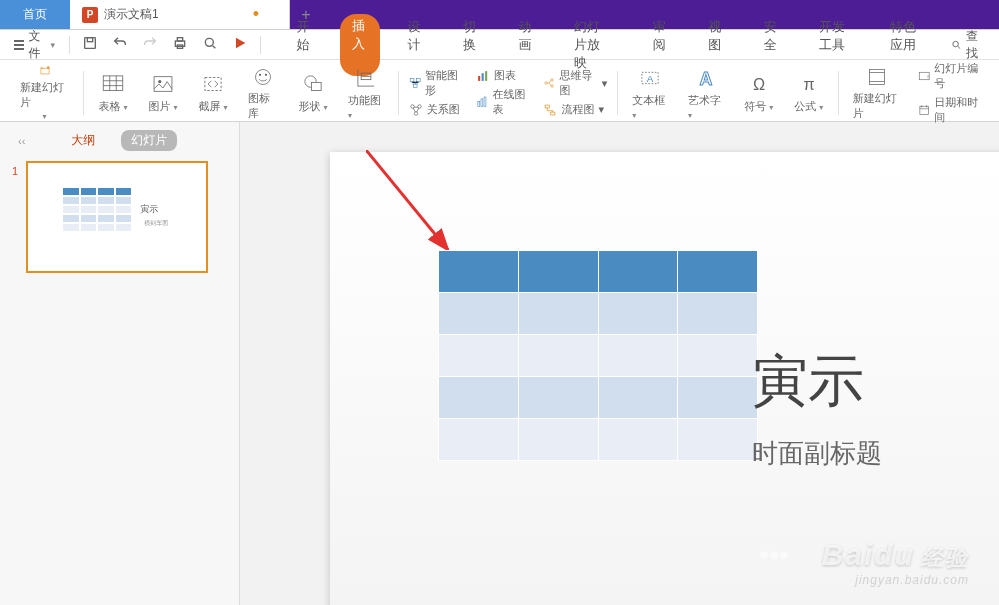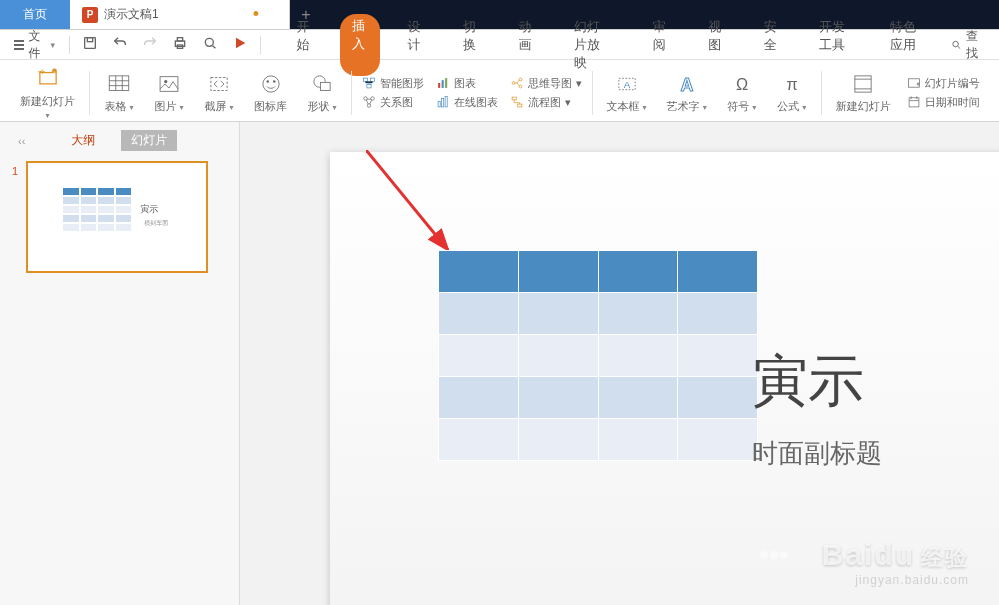--- a/index.html
+++ b/index.html
@@ -1,19 +1,19 @@
 <!DOCTYPE html>
 <html><head>
 <meta charset="utf-8">
 <style>
 * { margin: 0; padding: 0; box-sizing: border-box; font-family: "Microsoft YaHei", sans-serif; }
 body { width: 999px; height: 605px; background: #fff; overflow: hidden; position: relative; }
 
 
-.tabbar { height: 30px; display: flex; align-items: stretch; background: #0f172a; border-bottom: 1px solid #d0d0d0; }
+.tabbar { height: 30px; display: flex; align-items: stretch; background: #4c1d95; border-bottom: 1px solid #d0d0d0; }
 .tab-home { width: 70px; background: #4a90d9; color: #fff; display: flex; align-items: center; justify-content: center; font-size: 12px; }
 .tab-doc { display: flex; align-items: center; padding: 0 12px; background: #fff; font-size: 12px; color: #555; border-right: 1px solid #d0d0d0; min-width: 220px; position: relative; }
 .tab-doc .icon { width: 16px; height: 16px; background: #d24726; margin-right: 6px; display: flex; align-items: center; justify-content: center; color: #fff; font-size: 10px; font-weight: bold; border-radius: 2px; }
 .tab-doc .dot { position: absolute; right: 30px; color: #e09020; font-size: 18px; }
 .tab-add { width: 32px; display: flex; align-items: center; justify-content: center; color: #888; font-size: 16px; }
 
 
 .menurow { height: 30px; display: flex; align-items: center; padding: 0 8px; border-bottom: 1px solid #e0e0e0; background: #fff; }
 .file-menu { display: flex; align-items: center; gap: 4px; padding: 0 6px; color: #555; font-size: 12px; }
 .ham { display: inline-block; width: 14px; height: 10px; border-top: 2px solid #666; border-bottom: 2px solid #666; position: relative; }
@@ -35,21 +35,21 @@
 .rcol { display: flex; flex-direction: column; justify-content: center; gap: 4px; padding: 0 6px; height: 56px; }
 .rcol .litem { display: flex; align-items: center; gap: 4px; font-size: 11px; color: #666; cursor: pointer; }
 .rcol .litem svg { width: 14px; height: 14px; }
 
 
 .workspace { display: flex; height: 483px; background: #f2f2f2; }
 .thumbpane { width: 240px; background: #f7f7f7; border-right: 1px solid #dcdcdc; padding: 8px 12px; }
 .thumb-tabs { display: flex; align-items: center; gap: 16px; margin-bottom: 10px; padding-left: 6px; }
 .collapse { color: #999; font-size: 11px; margin-right: 20px; }
 .tt { font-size: 12px; color: #c2410c; padding: 2px 10px; }
-.tt.active { background: #b8b8b8; color: #fff; border-radius: 0; }
+.tt.active { background: #b8b8b8; color: #fff; border-radius: 8px; }
 .thumb-row { display: flex; gap: 8px; align-items: flex-start; }
 .tnum { font-size: 11px; color: #d24726; padding-top: 4px; }
 .thumb { width: 182px; height: 112px; border: 2px solid #e09020; background: #fff; position: relative; }
 .thumb-table { position: absolute; top: 24px; left: 34px; width: 70px; display:grid; grid-template-columns: repeat(4,1fr); grid-template-rows: repeat(5, 9px); }
 .thumb-table div { border: 0.5px solid #fff; }
 .thumb-table .hdr { background: #4a8bc2; }
 .thumb-table .r1 { background: #d1deed; }
 .thumb-table .r2 { background: #e9eef6; }
 .thumb .tt1 { position: absolute; top: 40px; left: 112px; font-size: 9px; color: #555; }
 .thumb .tt2 { position: absolute; top: 56px; left: 116px; font-size: 6px; color: #999; }
@@ -58,21 +58,21 @@
 .slide { position: absolute; top: 30px; left: 90px; width: 870px; height: 570px; background: linear-gradient(to bottom,#ffffff,#f1f1f1); box-shadow: 0 2px 8px rgba(0,0,0,0.2); }
 .bigtable { position: absolute; top: 98px; left: 108px; width: 320px; border-collapse: collapse; }
 .bigtable td { border: 1px solid #fff; height: 42px; width: 80px; }
 .bigtable .hdr td { background: #4a8bc2; }
 .bigtable .r1 td { background: #d1deed; }
 .bigtable .r2 td { background: #e9eef6; }
 .title { position: absolute; top: 192px; left: 422px; font-size: 56px; color: #444; font-weight: 400; }
 .subtitle { position: absolute; top: 284px; left: 422px; font-size: 26px; color: #666; }
 .arrow { position: absolute; top: -2px; left: 36px; pointer-events: none; }
 
-.watermark { position: absolute; bottom: 18px; right: 30px; text-align: right; color: rgba(255,255,255,0.7); pointer-events: none; }
+.watermark { position: absolute; bottom: 18px; right: 30px; text-align: right; color: rgba(255,255,255,0.7); pointer-events: none; font-style: italic; }
 .watermark .main { font-size: 30px; font-weight: bold; letter-spacing: 2px; text-shadow: 0 1px 3px rgba(0,0,0,0.2); }
 .watermark .cn { font-size: 22px; margin-left: 6px; }
 .watermark .sub { font-size: 12px; color: rgba(200,200,200,0.8); letter-spacing: 1px; }
 .paw { position: absolute; right: 210px; bottom: 42px; }
 .paw span { display: inline-block; width: 8px; height: 8px; border-radius: 50%; background: rgba(255,255,255,0.5); margin: 0 1px; }
 </style>
 </head>
 <body>
 
 <div class="tabbar">
@@ -186,20 +186,28 @@
         <path d="M11 19c2 3 8 3 10 0" fill="none" stroke="#666"></path>
       </svg>
     <span>图标库</span>
   </div>
   <div class="rgroup big">
     <svg viewBox="0 0 32 32">
         <circle cx="13" cy="13" r="7" fill="none" stroke="#666"></circle>
         <rect x="14" y="14" width="12" height="10" fill="#fff" stroke="#666"></rect>
       </svg>
     <span><span>形状</span> <span class="dd">▾</span></span>
+  </div>
+  <div class="rgroup big">
+    <svg viewBox="0 0 32 32">
+        <path d="M6 6v20h20" fill="none" stroke="#666"></path>
+        <rect x="10" y="10" width="12" height="8" fill="none" stroke="#666"></rect>
+        <line x1="10" y1="14" x2="22" y2="14" stroke="#666"></line>
+      </svg>
+    <span><span>功能图</span> <span class="dd">▾</span></span>
   </div>
   <div class="rsep"></div>
   <div class="rcol">
     <div class="litem">
         <svg viewBox="0 0 20 20">
           <rect x="2" y="3" width="6" height="5" fill="none" stroke="#4a8bc2"></rect>
           <rect x="12" y="3" width="6" height="5" fill="none" stroke="#4a8bc2"></rect>
           <rect x="7" y="12" width="6" height="5" fill="none" stroke="#4a8bc2"></rect>
           <path d="M5 8v2h10V8M10 10v2" stroke="#4a8bc2"></path>
         </svg>

